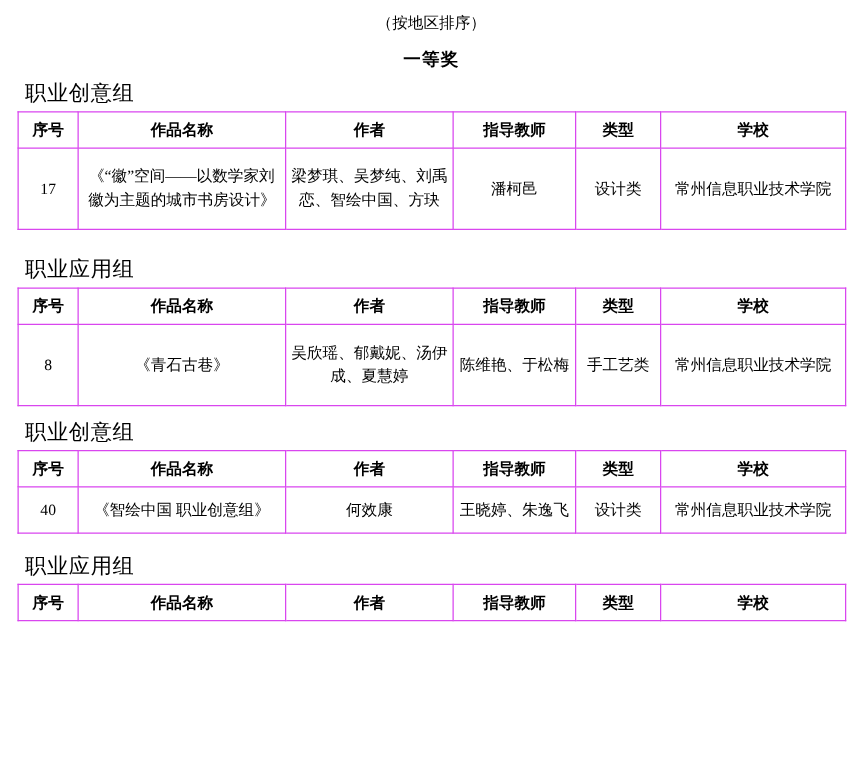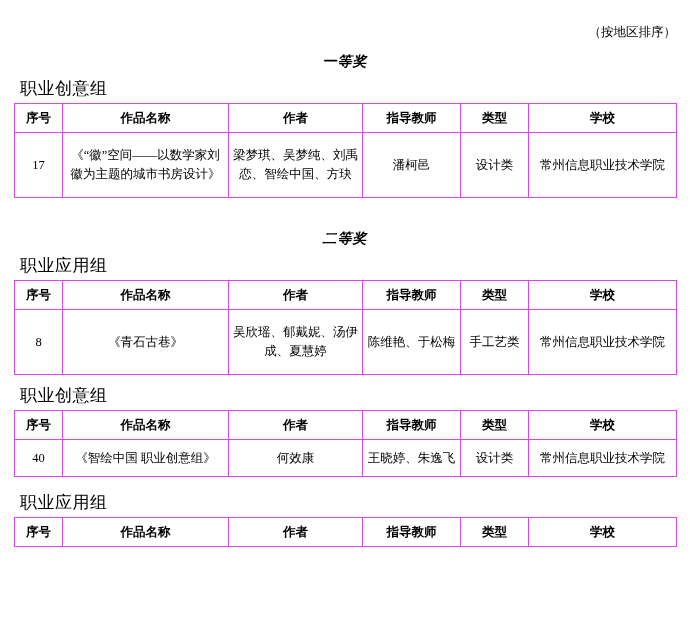--- a/index.html
+++ b/index.html
@@ -24,33 +24,32 @@
   .doc-title {
     text-align: center;
     font-size: 19px;
     font-weight: bold;
     letter-spacing: 0.5px;
     margin-top: 22px;
     margin-bottom: 0;
     line-height: 1.3;
   }
   .doc-subtitle {
-    text-align: right;
+    text-align: center;
     font-size: 12.5px;
-    margin-top: 24px;
+    margin-top: 10px;
     margin-bottom: 0;
   }
   .award-heading {
     text-align: center;
     font-size: 14px;
     font-weight: bold;
     margin-top: 12px;
     margin-bottom: 6px;
     letter-spacing: 1px;
-    font-style: italic;
   }
   .group-label {
     font-size: 17px;
     margin: 0 0 3px 6px;
     letter-spacing: 0.5px;
   }
   table.awards {
     width: 662px;
     border-collapse: collapse;
     table-layout: fixed;
@@ -125,21 +124,20 @@
         <td>梁梦琪、吴梦纯、刘禹恋、智绘中国、方玦</td>
         <td>潘柯邑</td>
         <td>设计类</td>
         <td>常州信息职业技术学院</td>
       </tr>
     </tbody>
   </table>
 
   <div class="spacer-lg"></div>
 
-  <div class="award-heading">二等奖</div>
   <div class="group-label">职业应用组</div>
   <table class="awards">
     <colgroup>
       <col class="col-no">
         <col class="col-work">
         <col class="col-author">
       <col class="col-tutor">
         <col class="col-type">
         <col class="col-school">
     </colgroup>

